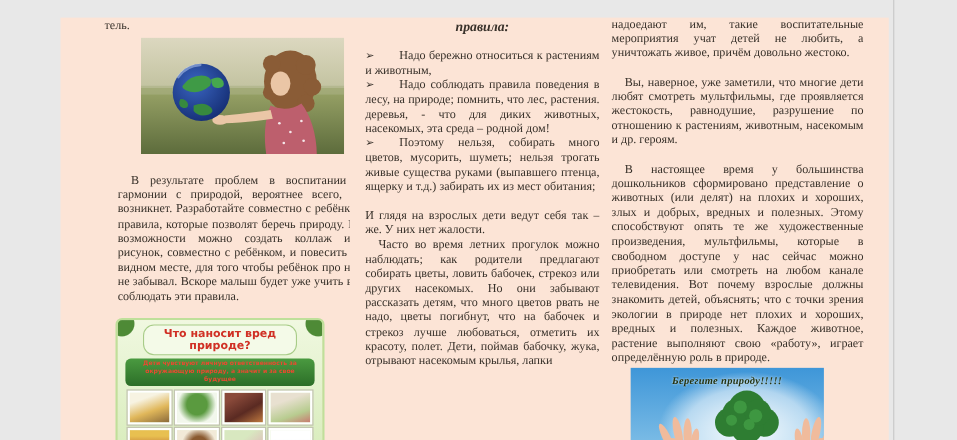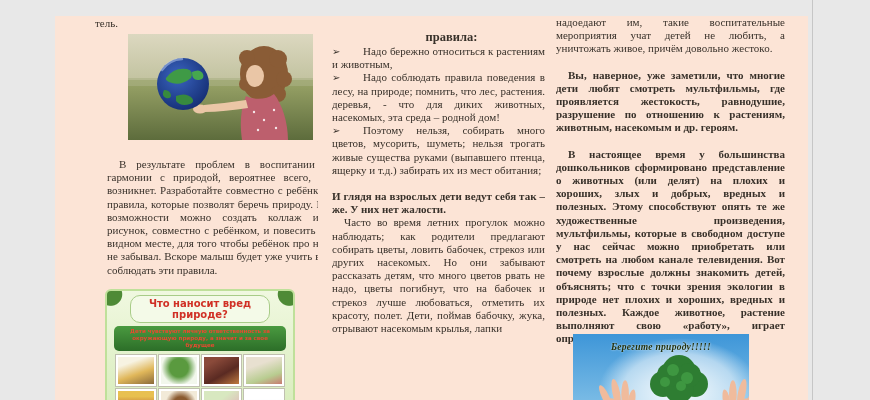--- a/index.html
+++ b/index.html
@@ -27,21 +27,21 @@
 
   .frag{position:absolute;top:1px;left:0;}
 
   
   .girl-photo{position:absolute;top:18px;left:33px;width:185px;height:106px;overflow:hidden;}
 
   
   .para1{position:absolute;top:130px;left:0;width:223px;margin:12px;}
   .indent{text-indent:12px;}
   .flow p{margin:0 0 0 0;}
-  .gap-top{margin-top:13px !important;font-weight:bold;}
+  .gap-top{margin-top:13px !important;}
 
   
   .poster{
     position:absolute;top:273px;left:10px;width:190px;height:170px;
     border:2px solid #bfe09a;border-radius:6px;box-sizing:border-box;
     background:
       radial-gradient(circle at 2% 2%, #4e8a36 0 11px, rgba(0,0,0,0) 12px),
       radial-gradient(circle at 98% 2%, #4e8a36 0 11px, rgba(0,0,0,0) 12px),
       radial-gradient(circle at 2% 98%, #4e8a36 0 11px, rgba(0,0,0,0) 12px),
       radial-gradient(circle at 98% 98%, #4e8a36 0 11px, rgba(0,0,0,0) 12px),
@@ -72,22 +72,22 @@
   .t2{background:radial-gradient(circle at 50% 40%, #5a9a3f 38%, #f2f7ec 72%);}
   .t3{background:linear-gradient(150deg,#8a4a3a 20%,#5a2a22 60%,#c07a40);}
   .t4{background:linear-gradient(160deg,#e8e0d0 30%,#b8cc90 70%,#c87a70);}
   .t5{background:linear-gradient(180deg,#e8c050 20%,#a84a28 80%);}
   .t6{background:radial-gradient(circle at 55% 50%, #8a5a30 32%, #f2ead8 65%);}
   .t7{background:linear-gradient(140deg,#d8e8c0 40%,#e0b0b8 90%);}
   .t8{background:linear-gradient(180deg,#ffffff 30%,#cfe2f0 90%);}
 
   
   .rules-heading{
-    position:absolute;top:2px;left:0;width:100%;margin:13px;
-    font-size:12.5px;font-weight:bold;text-align:center;
+    position:absolute;top:2px;left:0;width:100%;margin:0;
+    font-size:12.5px;font-weight:bold;font-style:italic;text-align:center;
   }
   .bullets-block{position:absolute;top:29px;left:0;width:213px;}
   .bullet{margin:0;}
   .arr{
     display:inline-block;width:31px;
     font-family:"DejaVu Sans", sans-serif;font-size:10px;
   }
 
   
   .right-block{position:absolute;top:0;left:0;width:229px;}

